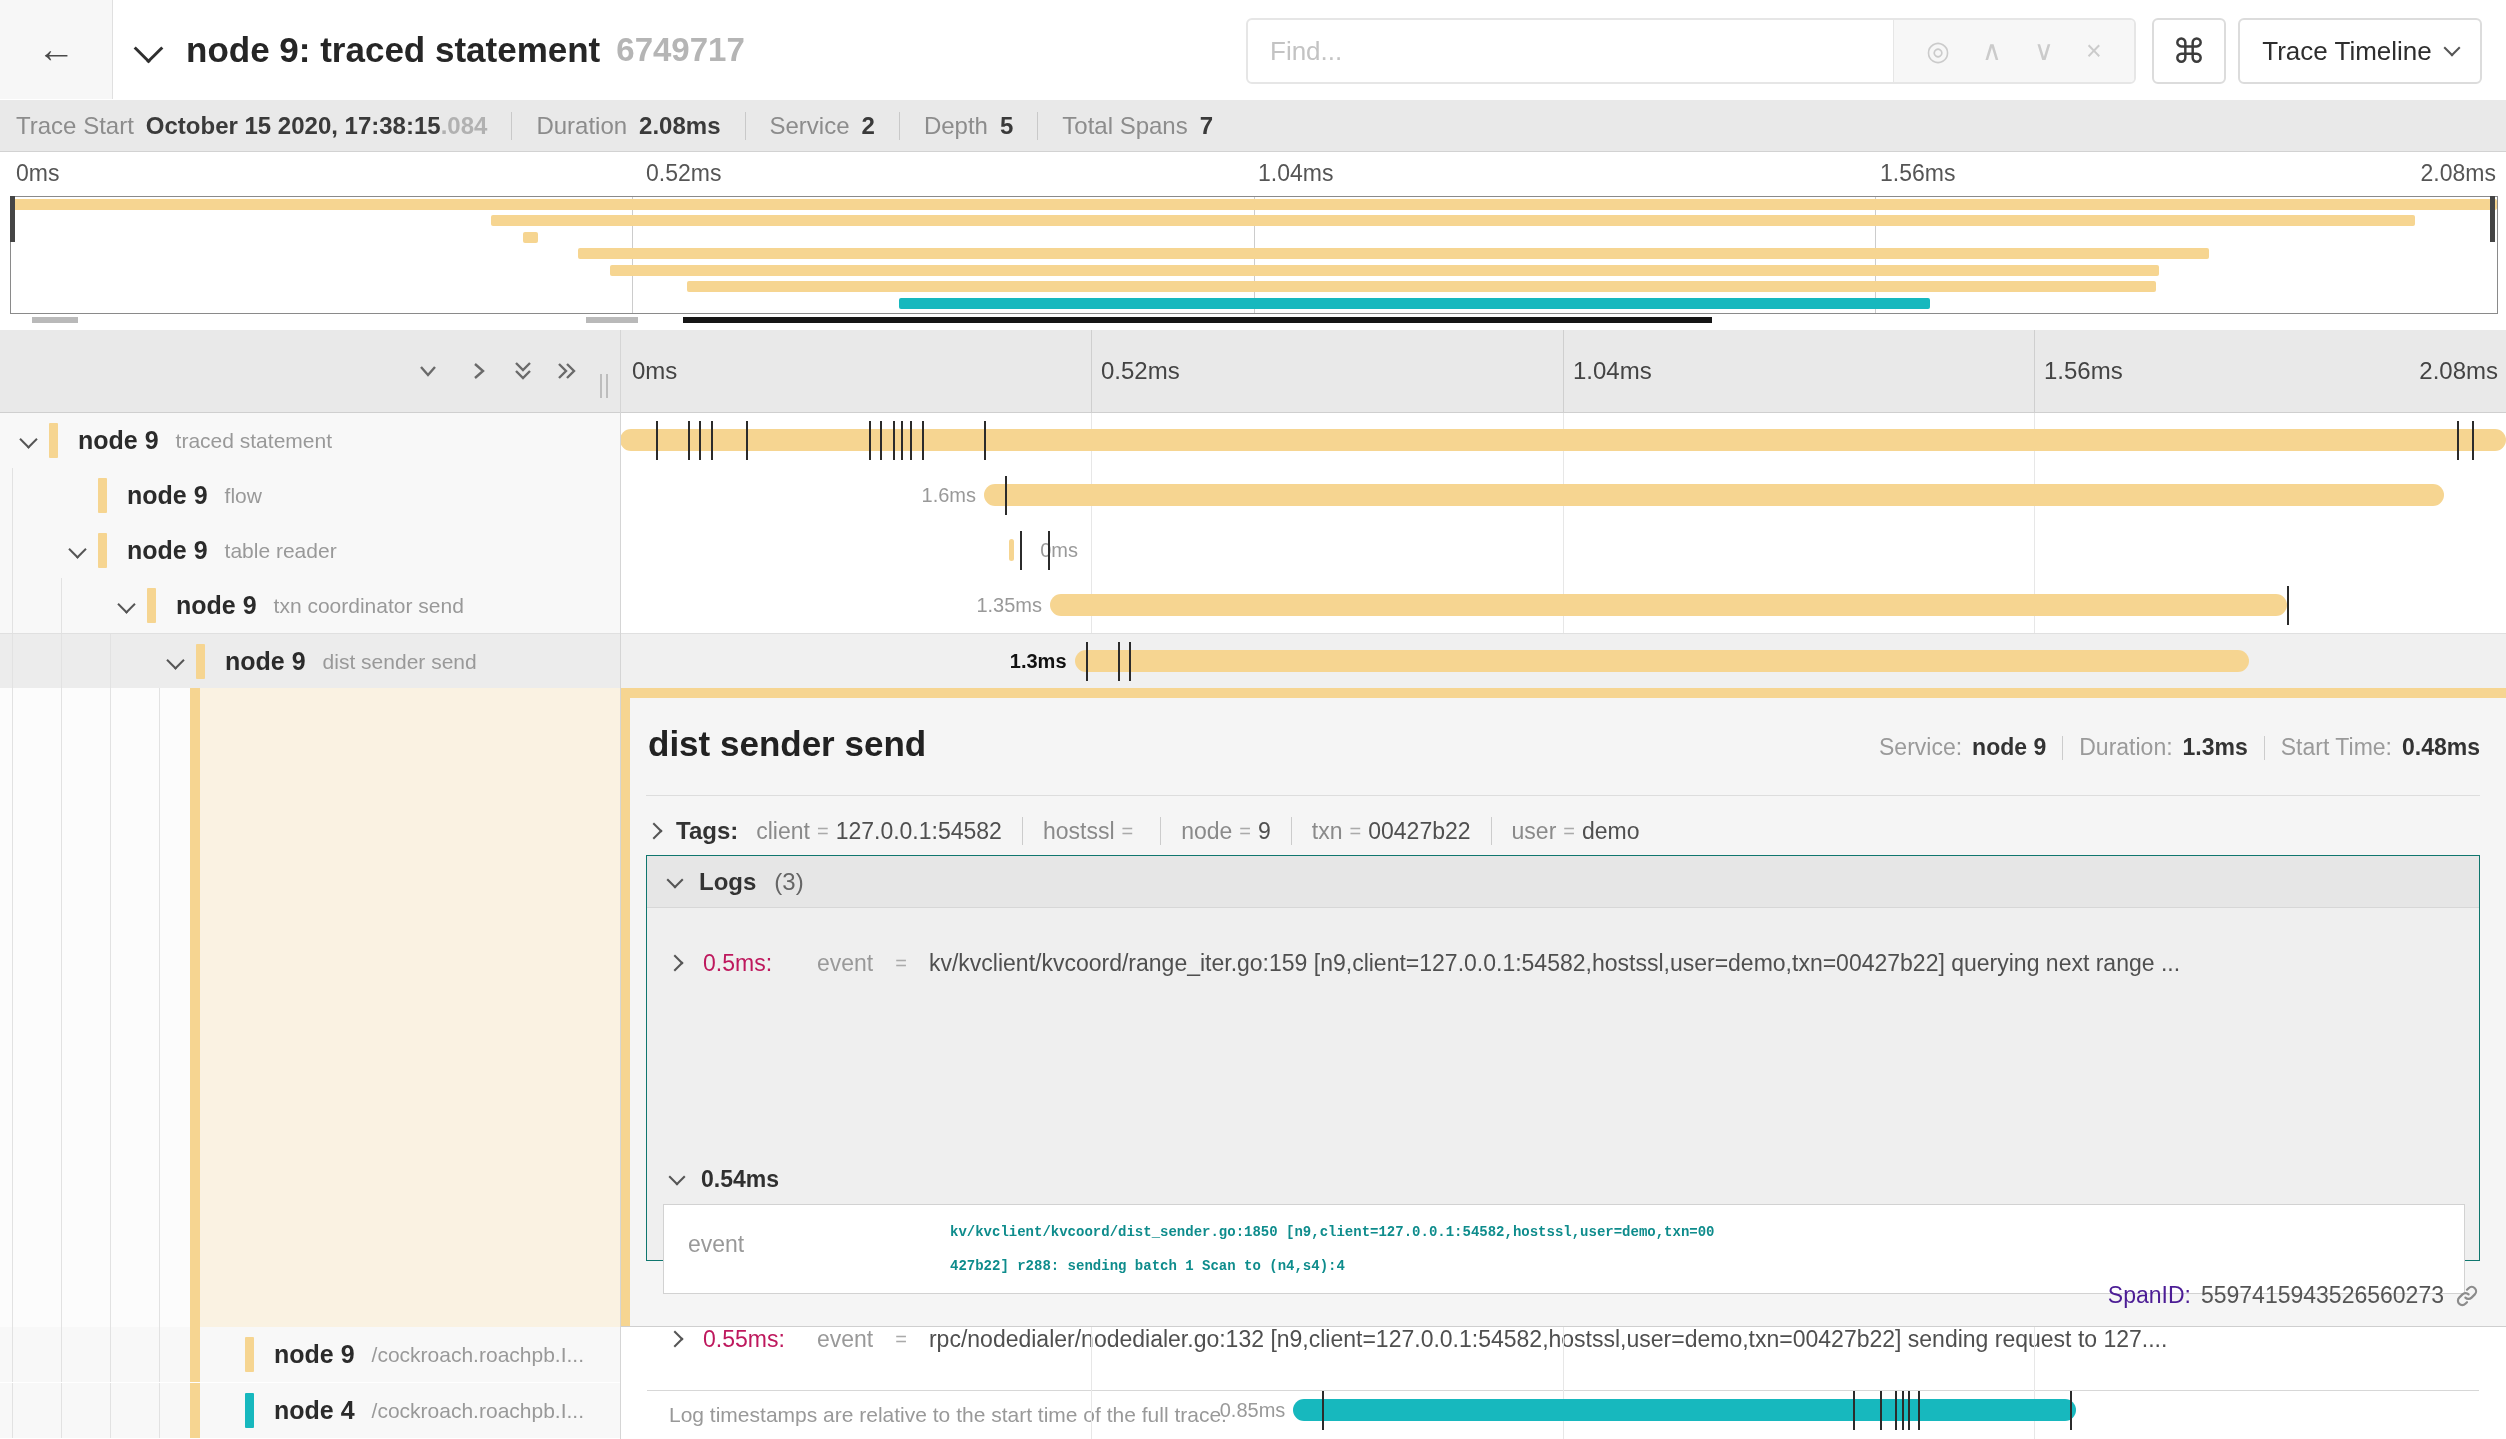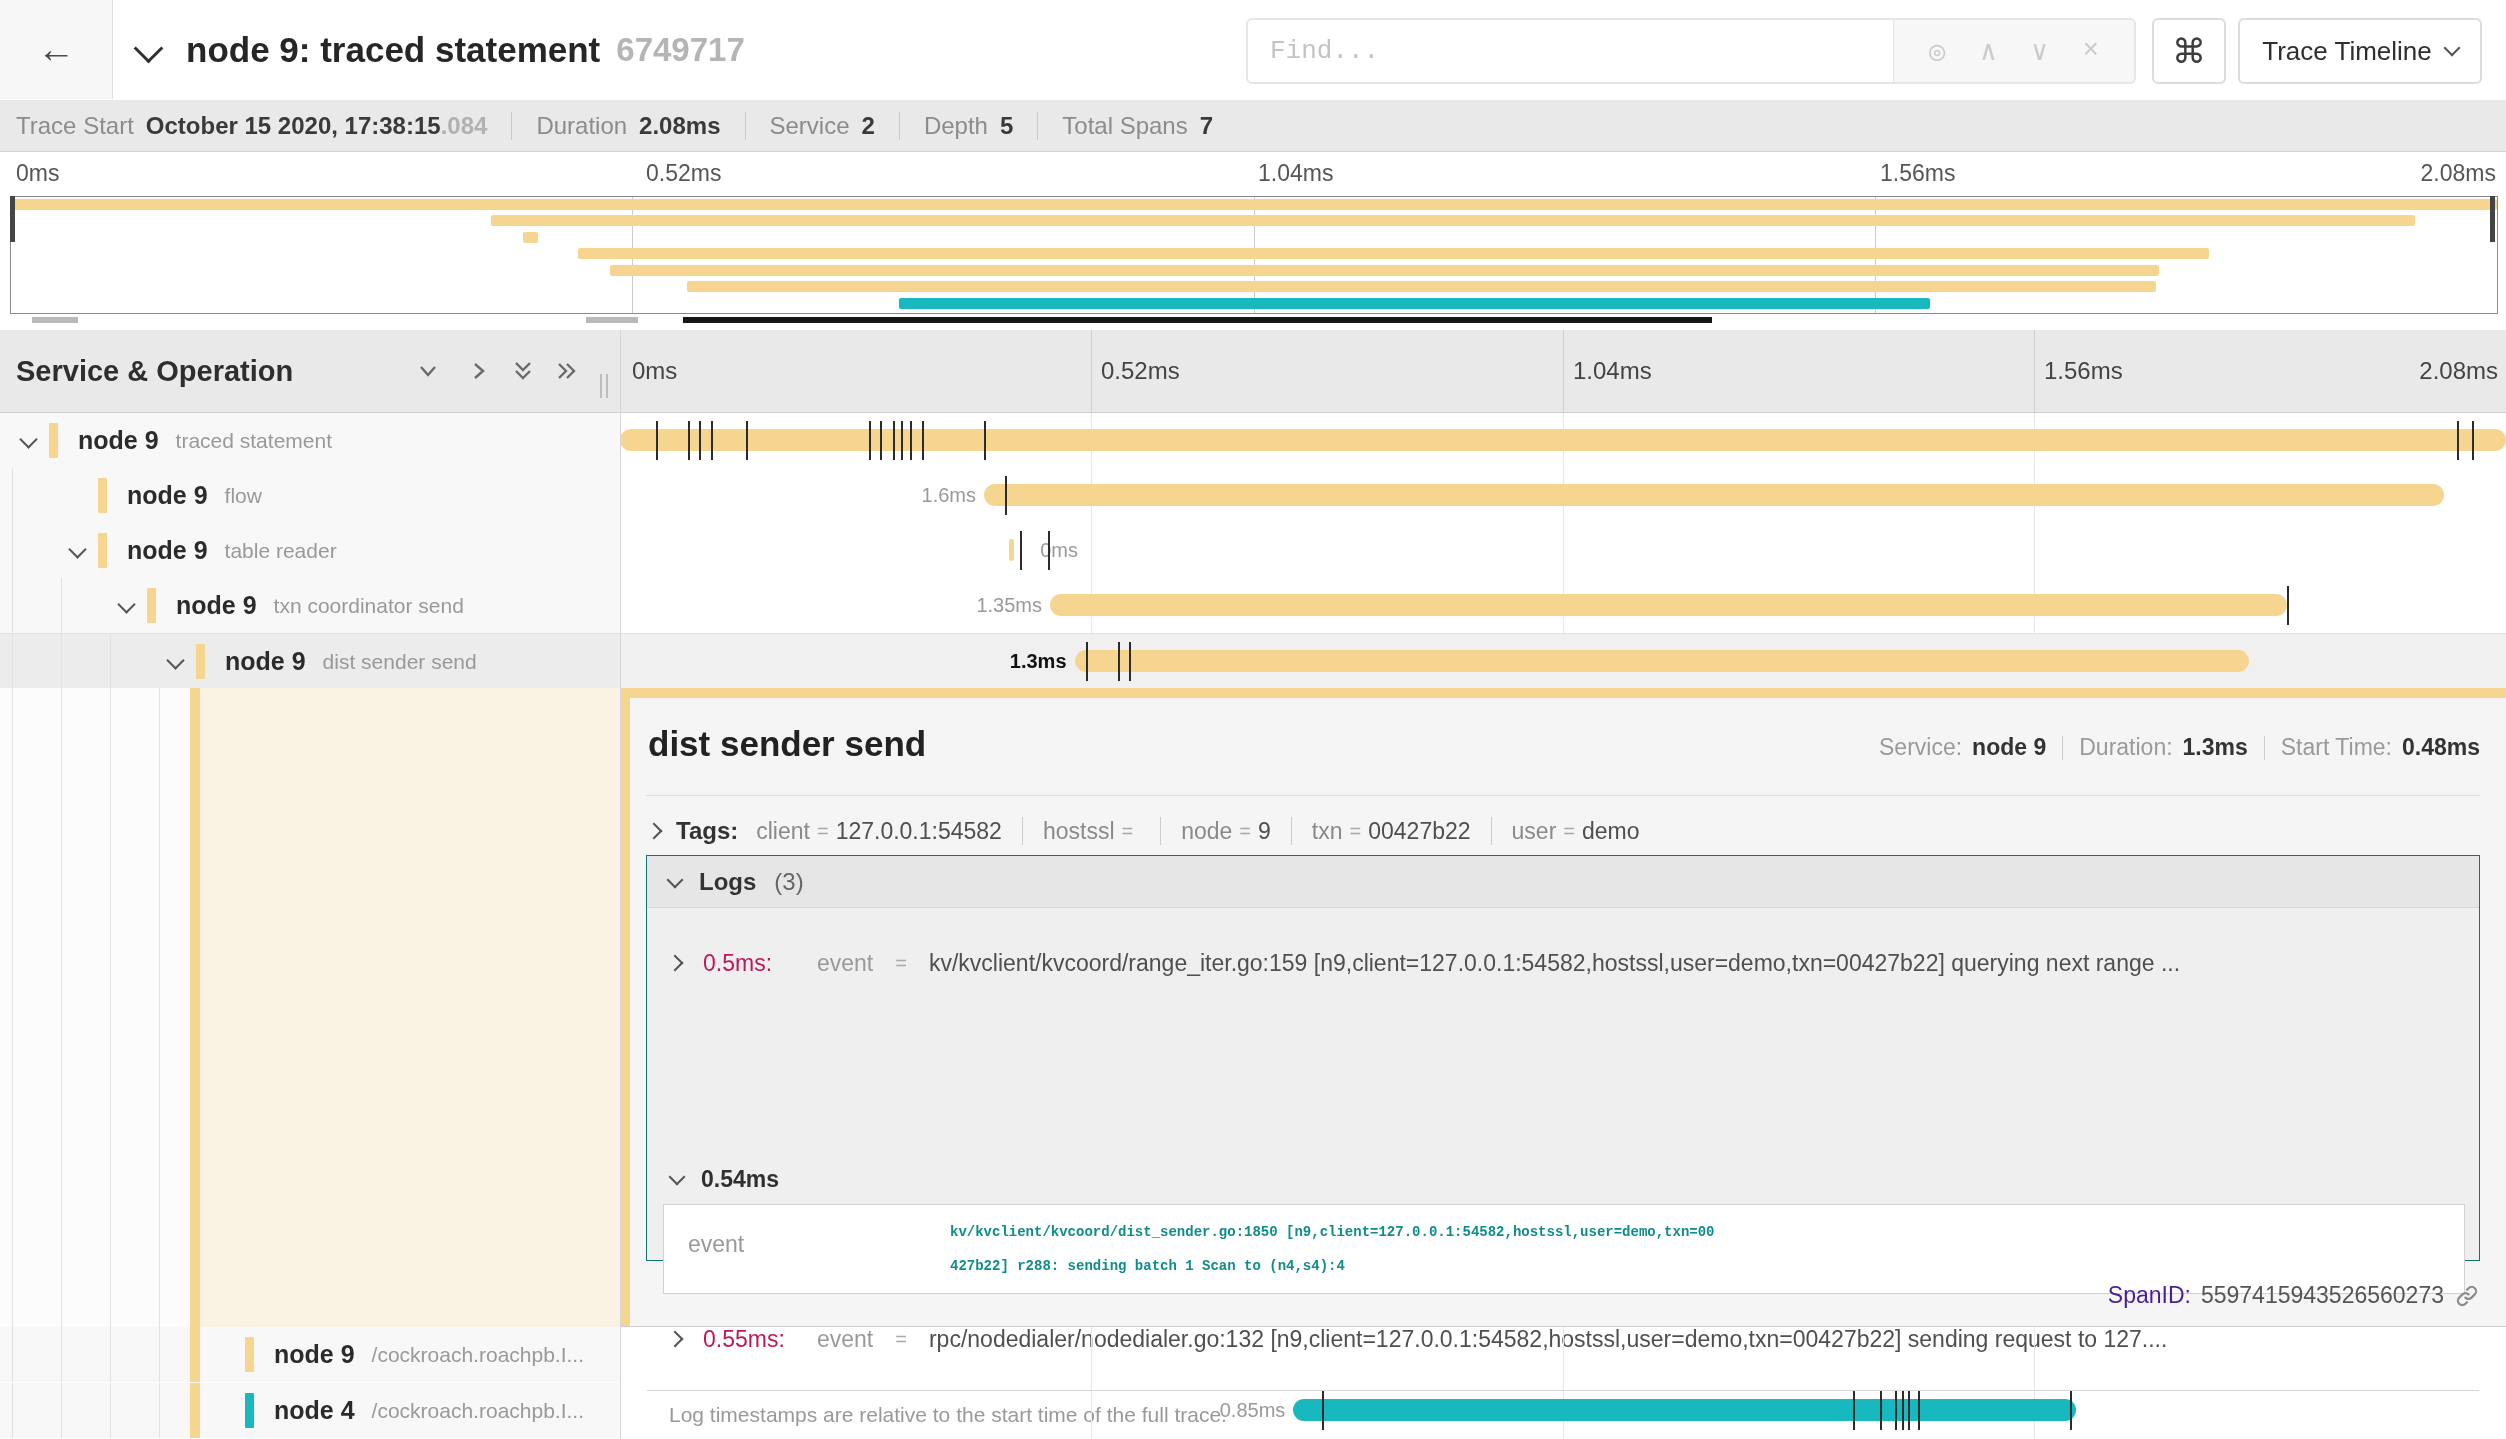--- a/index.html
+++ b/index.html
@@ -8,21 +8,21 @@
   .abs{position:absolute;}
 
   
   .top-header{left:0;top:0;width:2506px;height:100px;background:#fff;border-bottom:1px solid #d8d8d8;}
   .back-btn{left:0;top:0;width:112px;height:99px;background:#f7f7f7;border-right:1px solid #e0e0e0;
             display:flex;align-items:center;justify-content:center;font-size:38px;color:#4a4a4a;cursor:pointer;}
   .title-chev{left:138px;top:38px;width:18px;height:18px;border-right:3.4px solid #2f2f2f;border-bottom:3.4px solid #2f2f2f;transform:rotate(45deg);}
   .trace-title{left:186px;top:0;height:100px;display:flex;align-items:center;gap:16px;}
   .trace-title .t{font-size:35px;font-weight:700;color:#262626;}
   .trace-title .id{font-size:33px;font-weight:700;color:#b5b5b5;}
-  .find-box{left:1246px;top:18px;width:886px;height:62px;border:2px solid #e6e6e6;border-radius:6px;background:#fff;display:flex;font-family:Liberation Mono, monospace;}
+  .find-box{left:1246px;top:18px;width:886px;height:62px;border:2px solid #e6e6e6;border-radius:6px;background:#fff;display:flex;}
   .find-input{flex:1;display:flex;align-items:center;padding-left:22px;font-size:26px;color:#c3c3c3;}
   .find-tools{width:240px;background:#f7f7f7;border-left:1px solid #e6e6e6;display:flex;align-items:center;justify-content:space-evenly;
               font-size:27px;color:#cbcbcb;border-radius:0 4px 4px 0;}
   .sq-btn{top:18px;height:62px;border:2px solid #dcdcdc;border-radius:6px;background:#fff;display:flex;align-items:center;justify-content:center;cursor:pointer;}
   .cmd-btn{left:2152px;width:70px;font-size:34px;color:#3c3c3c;}
   .view-btn{left:2238px;width:240px;gap:14px;font-size:26px;color:#2e2e2e;}
   .view-btn .vchev{width:10px;height:10px;border-right:2.2px solid #555;border-bottom:2.2px solid #555;transform:rotate(45deg);margin-top:-6px;}
 
   
   .summary-bar{left:0;top:100px;width:2506px;height:52px;background:#e9e9e9;border-bottom:1px solid #d2d2d2;
@@ -183,21 +183,20 @@
         <div class="mini-bar" style="left: 35.7%; width: 41.5%; top: 100.5px; background: rgb(23, 184, 190);"></div>
       </div>
     <div class="abs mm-handle" style="left:10px"></div>
     <div class="abs mm-handle" style="left:2490px"></div>
     <div class="abs mm-seg" style="left:32px;width:46px"></div>
     <div class="abs mm-seg" style="left:586px;width:52px"></div>
     <div class="abs mm-scroll" style="left:683px;width:1029px"></div>
   </div>
 
   <div class="abs grid-header">
-    <div class="abs svc-title">Service &amp; Operation</div>
     <svg class="abs hdr-icon" style="left:415px" viewBox="0 0 26 26">
       <polyline points="6,9 13,17 20,9" fill="none" stroke="#6a6a6a" stroke-width="2.4"></polyline>
       </svg>
     <svg class="abs hdr-icon" style="left:466px" viewBox="0 0 26 26">
       <polyline points="9,6 17,13 9,20" fill="none" stroke="#6a6a6a" stroke-width="2.4"></polyline>
       </svg>
     <svg class="abs hdr-icon" style="left:510px" viewBox="0 0 26 26">
       <polyline points="6,5 13,12 20,5" fill="none" stroke="#6a6a6a" stroke-width="2.4"></polyline>
       <polyline points="6,13 13,20 20,13" fill="none" stroke="#6a6a6a" stroke-width="2.4"></polyline>
       </svg>

